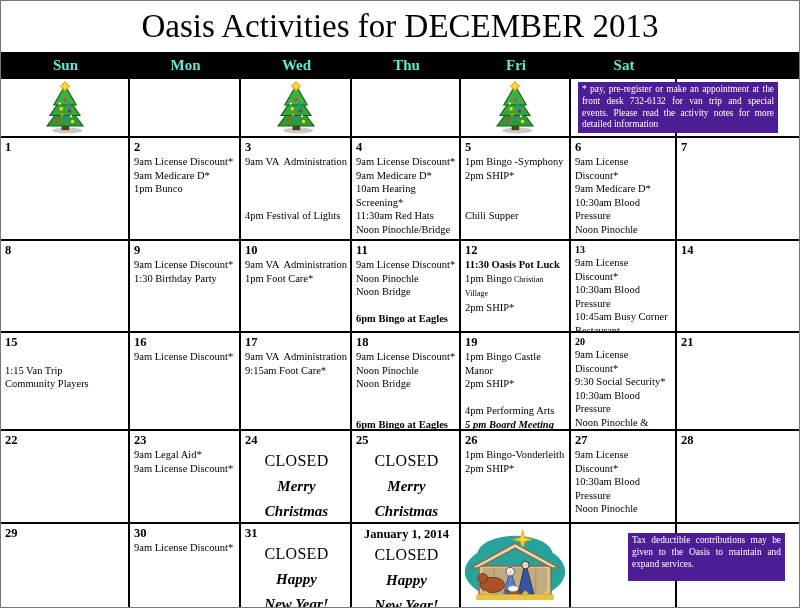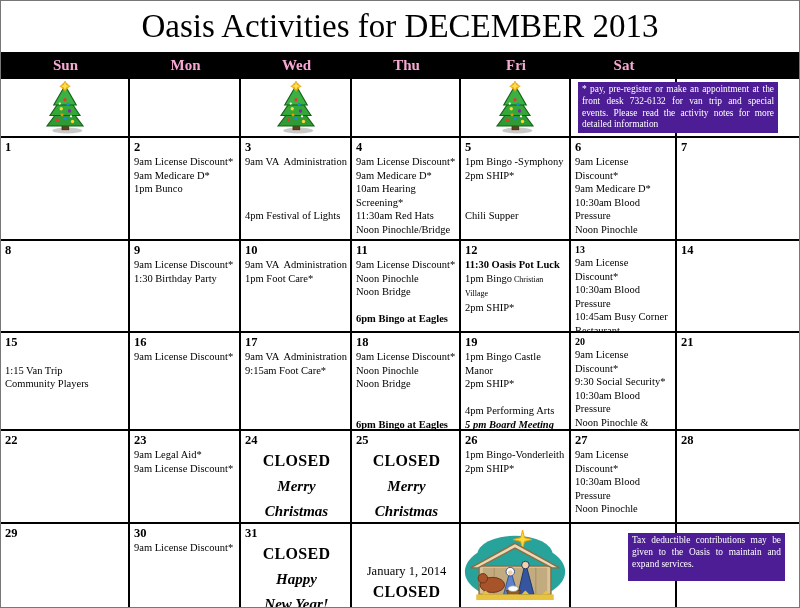--- a/index.html
+++ b/index.html
@@ -5,37 +5,37 @@
   html,body{margin:0;padding:0;background:#fff;}
   .cal{
     position:relative;width:800px;height:608px;box-sizing:border-box;
     border:1px solid #777;background:#fff;color:#000;overflow:hidden;
     font-family:"Liberation Serif","DejaVu Serif",serif;
   }
   .title-row{height:51px;text-align:center;border-radius:14px;}
   .title{font-size:33px;line-height:50px;white-space:nowrap;}
   .grid{display:grid;grid-template-columns:129px 111px 111px 109px 110px 106px 1fr;}
   .dayhdr{height:27px;background:#000;}
-  .dh{color:#f9a8d4;font-weight:bold;font-size:15px;text-align:center;line-height:27px;}
+  .dh{color:#5eead4;font-weight:bold;font-size:15px;text-align:center;line-height:27px;}
   .banner-row{height:57px;}
   .banner-row .cell{display:flex;align-items:center;justify-content:center;padding:0;}
   .cell{border-right:2px solid #000;box-sizing:border-box;padding:2px 2px 0 4px;overflow:hidden;}
   .cell:last-child{border-right:none;}
   .week-row .cell{border-top:2px solid #000;}
   .wr0{height:103px}.wr1{height:92px}.wr2{height:98px}.wr3{height:93px}.wr4{height:85px}
   .daynum{font-size:12.5px;font-weight:bold;line-height:15px;text-align:left;}
   .daynum.small{font-size:10px;line-height:13px;}
   .line{font-size:10.5px;line-height:13.6px;white-space:pre-wrap;}
   .line.b{font-weight:bold}
   .line.i{font-style:italic}
   .sfx{font-size:8px;}
   .center{text-align:center;}
-  .closed{font-size:16px;font-weight:bold;letter-spacing:.3px;margin-top:4px;line-height:18px;white-space:nowrap;}
+  .closed{font-size:16px;font-weight:normal;letter-spacing:.3px;margin-top:4px;line-height:18px;white-space:nowrap;}
   .script{font-size:15px;font-weight:bold;font-style:italic;margin-top:8px;line-height:17px;white-space:nowrap;}
-  .jan{font-size:12.5px;font-weight:normal;line-height:16px;white-space:nowrap;margin-top:37px;}
+  .jan{font-size:12.5px;font-weight:bold;line-height:16px;white-space:nowrap;}
   .img-cell{display:flex;align-items:center;justify-content:center;padding:0 !important;}
   .note{
     position:absolute;background:#4c1d95;color:#fff;text-align:justify;
     font-size:9.4px;line-height:11.8px;padding:2px 4px;box-sizing:border-box;z-index:5;
   }
   #note-top{left:577px;top:81px;width:200px;height:51px;}
   #note-bottom{left:627px;top:532px;width:157px;height:48px;}
 </style>
 </head>
 <body>

